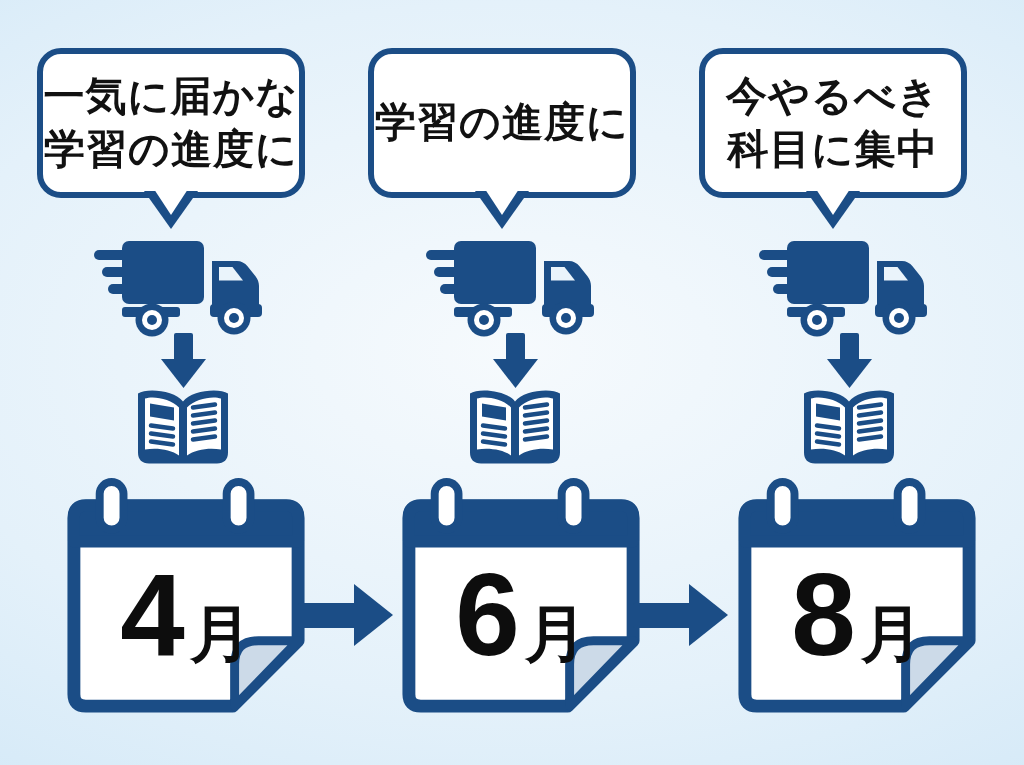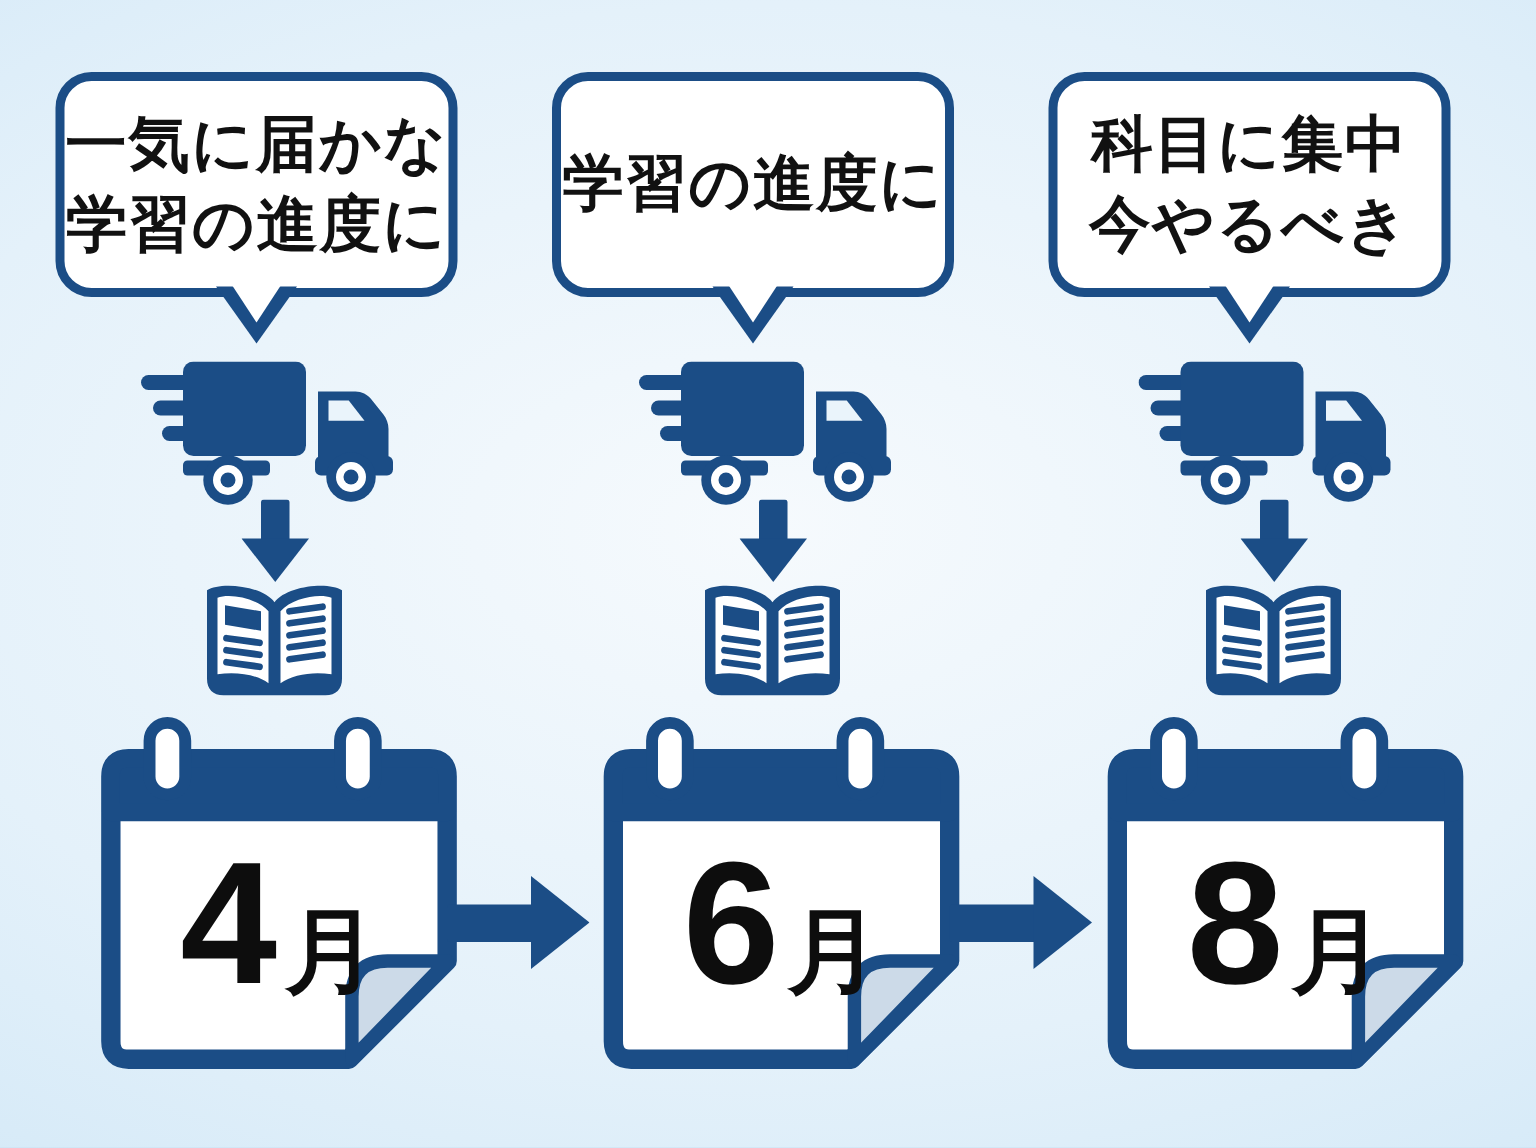--- a/index.html
+++ b/index.html
@@ -172,22 +172,22 @@
       <span class="num">6</span>
       <span class="suffix">月</span>
     </div>
   </div>
 
   <svg class="rarrow r2" viewBox="0 0 95 62">
       <use href="#rarrow-shape"></use>
     </svg>
 
   <div class="bubble b3">
+    <div class="line">今やるべき</div>
     <div class="line">科目に集中</div>
-    <div class="line">今やるべき</div>
   </div>
   <svg class="truck t3" viewBox="0 0 172 97">
       <use href="#truck-shape"></use>
     </svg>
   <svg class="darrow d3" viewBox="0 0 45 55">
       <use href="#darrow-shape"></use>
     </svg>
   <svg class="book k3" viewBox="0 0 100 80">
       <use href="#book-shape"></use>
     </svg>

